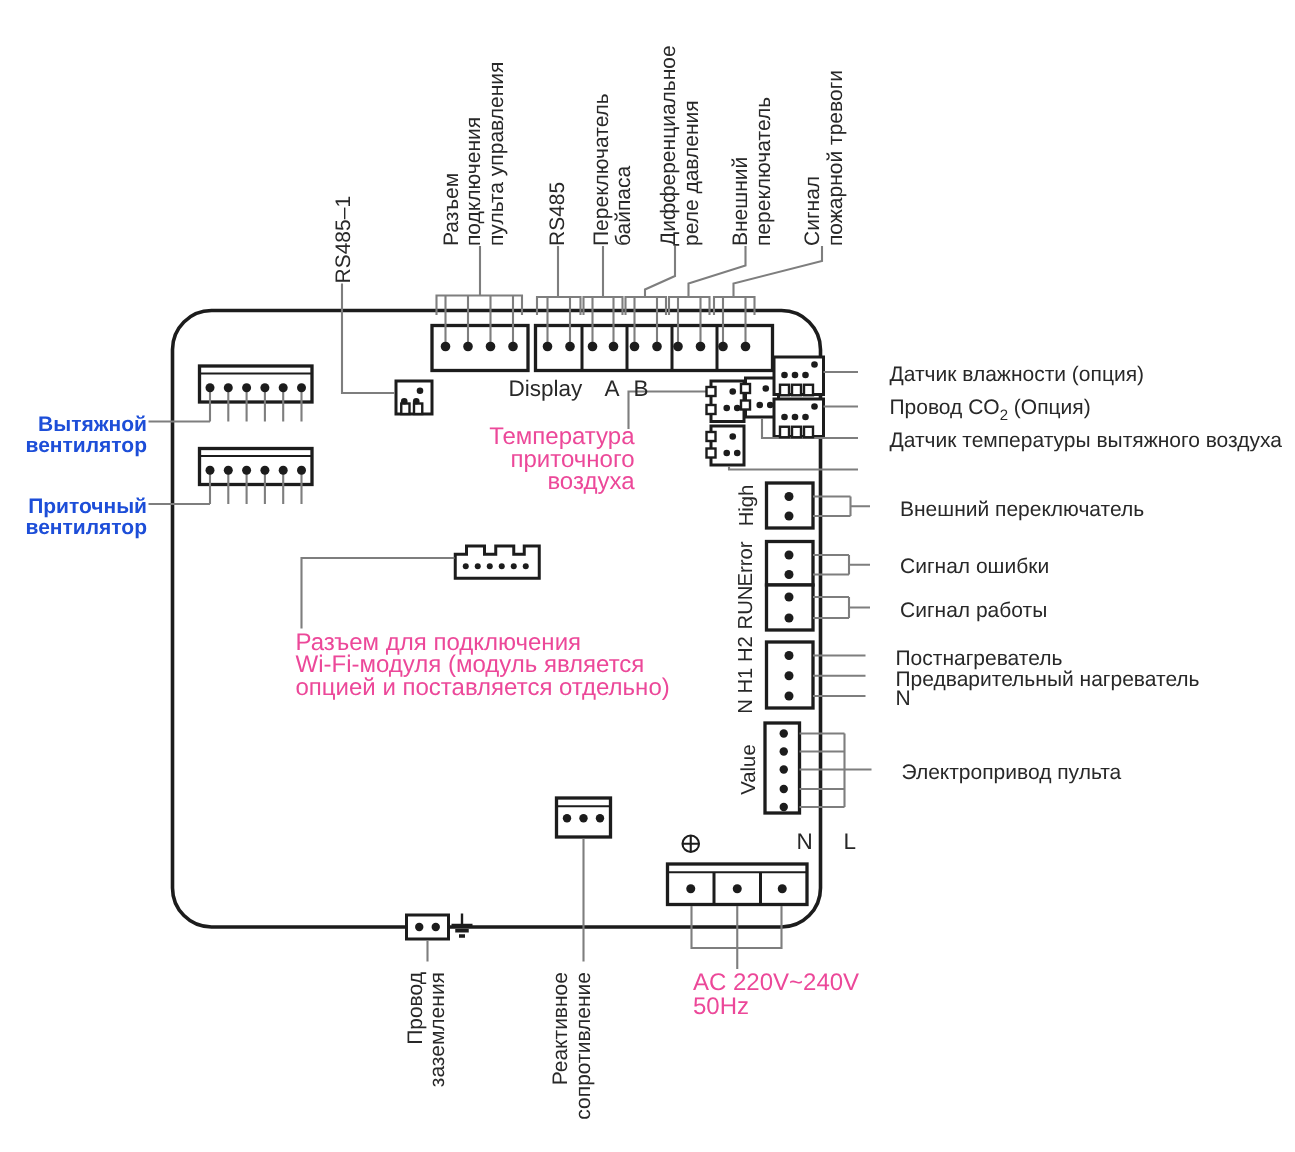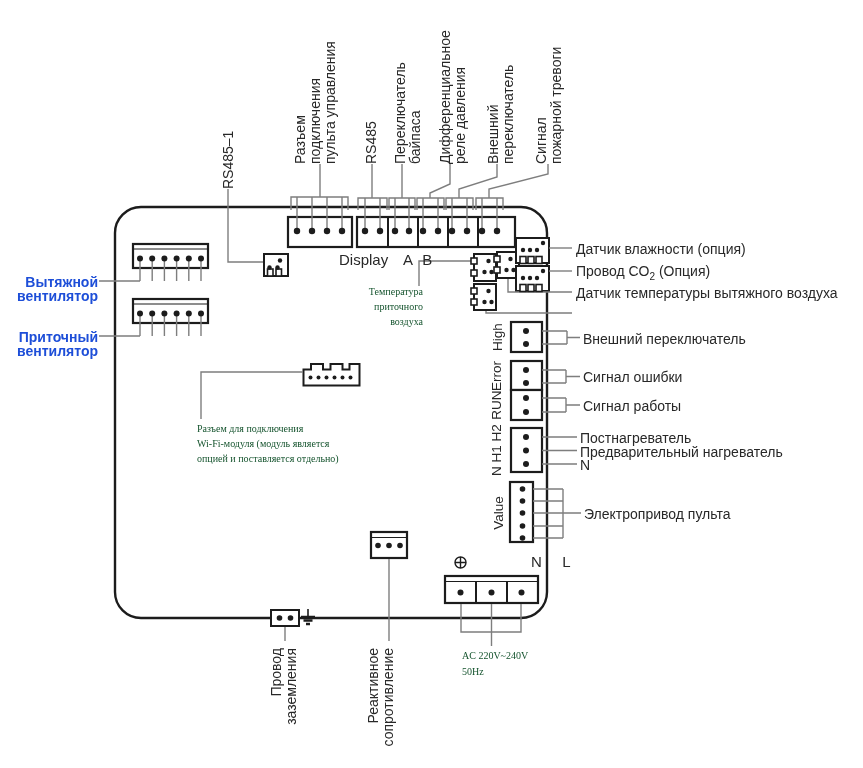--- a/index.html
+++ b/index.html
@@ -1,26 +1,26 @@
 <!DOCTYPE html>
 <html><head>
 <meta charset="utf-8">
 <style>
   html,body{margin:0;padding:0;background:#ffffff;}
   #stage{position:relative;width:863px;height:768px;background:#fff;overflow:hidden;
          font-family:"Liberation Sans","DejaVu Sans",sans-serif;color:#282828;}
   #wiring{position:absolute;left:0;top:0;}
-  .lab{position:absolute;font-size:10px;line-height:15px;white-space:pre-line;color:#14532d;font-family:Liberation Serif, serif;}
+  .lab{position:absolute;font-size:16px;line-height:15px;white-space:pre-line;color:#ec4899;}
   .vlab{position:absolute;font-size:14px;line-height:15px;white-space:pre-line;color:#282828;
         transform:rotate(-90deg);transform-origin:0 0;}
   .vlab-b{position:absolute;font-size:14px;line-height:15px;white-space:pre-line;color:#282828;
         transform:rotate(-90deg);transform-origin:0 0;text-align:right;width:115px;}
   .vlab-c{position:absolute;font-size:13.5px;line-height:15px;white-space:nowrap;color:#282828;
         transform:rotate(-90deg);transform-origin:0 0;width:70px;text-align:center;}
-  .rlab{position:absolute;font-size:14px;white-space:nowrap;color:#282828;}
+  .rlab{position:absolute;font-size:14px;white-space:nowrap;color:#282828;margin-left:17px;}
   .llab{position:absolute;font-size:14px;line-height:14px;white-space:pre-line;text-align:right;color:#1d4ed8;font-weight:bold;}
   .board-lab{position:absolute;font-size:15px;white-space:nowrap;color:#282828;margin-left:45px;}
   sub{font-size:10px;}
 </style>
 </head>
 <body>
 
 <div id="stage">
 
   <svg id="wiring" width="863" height="768" viewBox="0 0 863 768">

